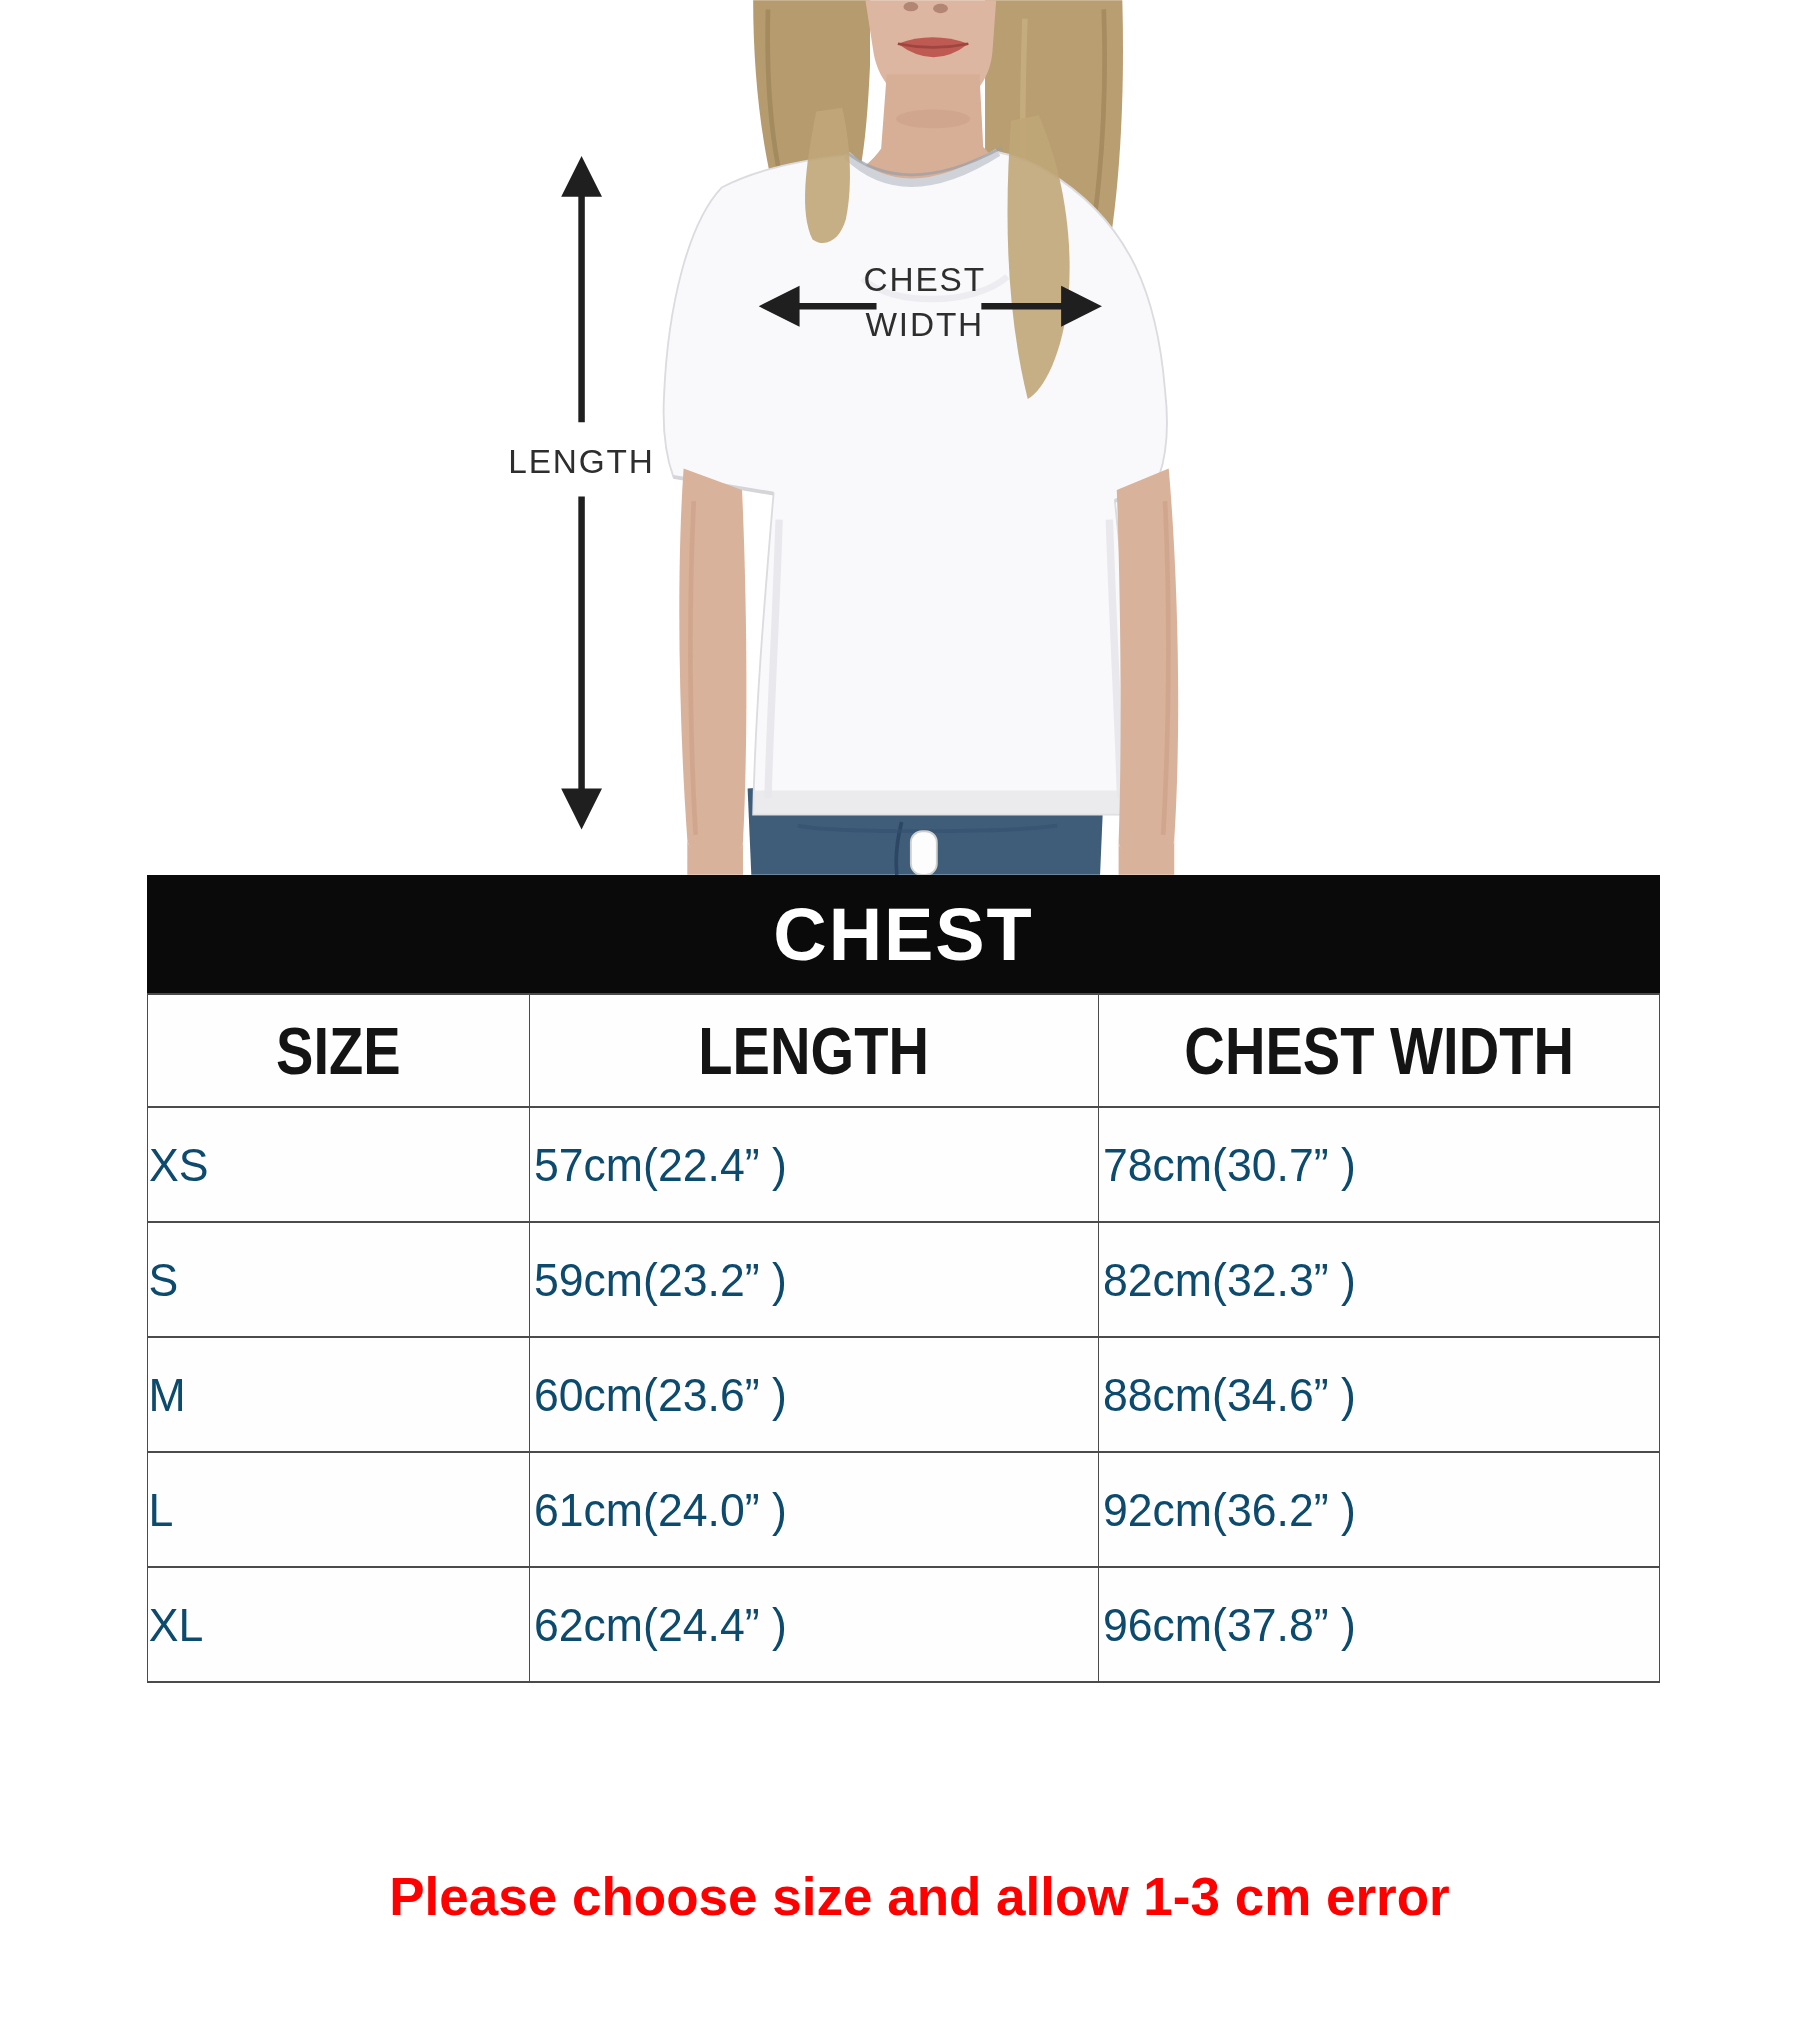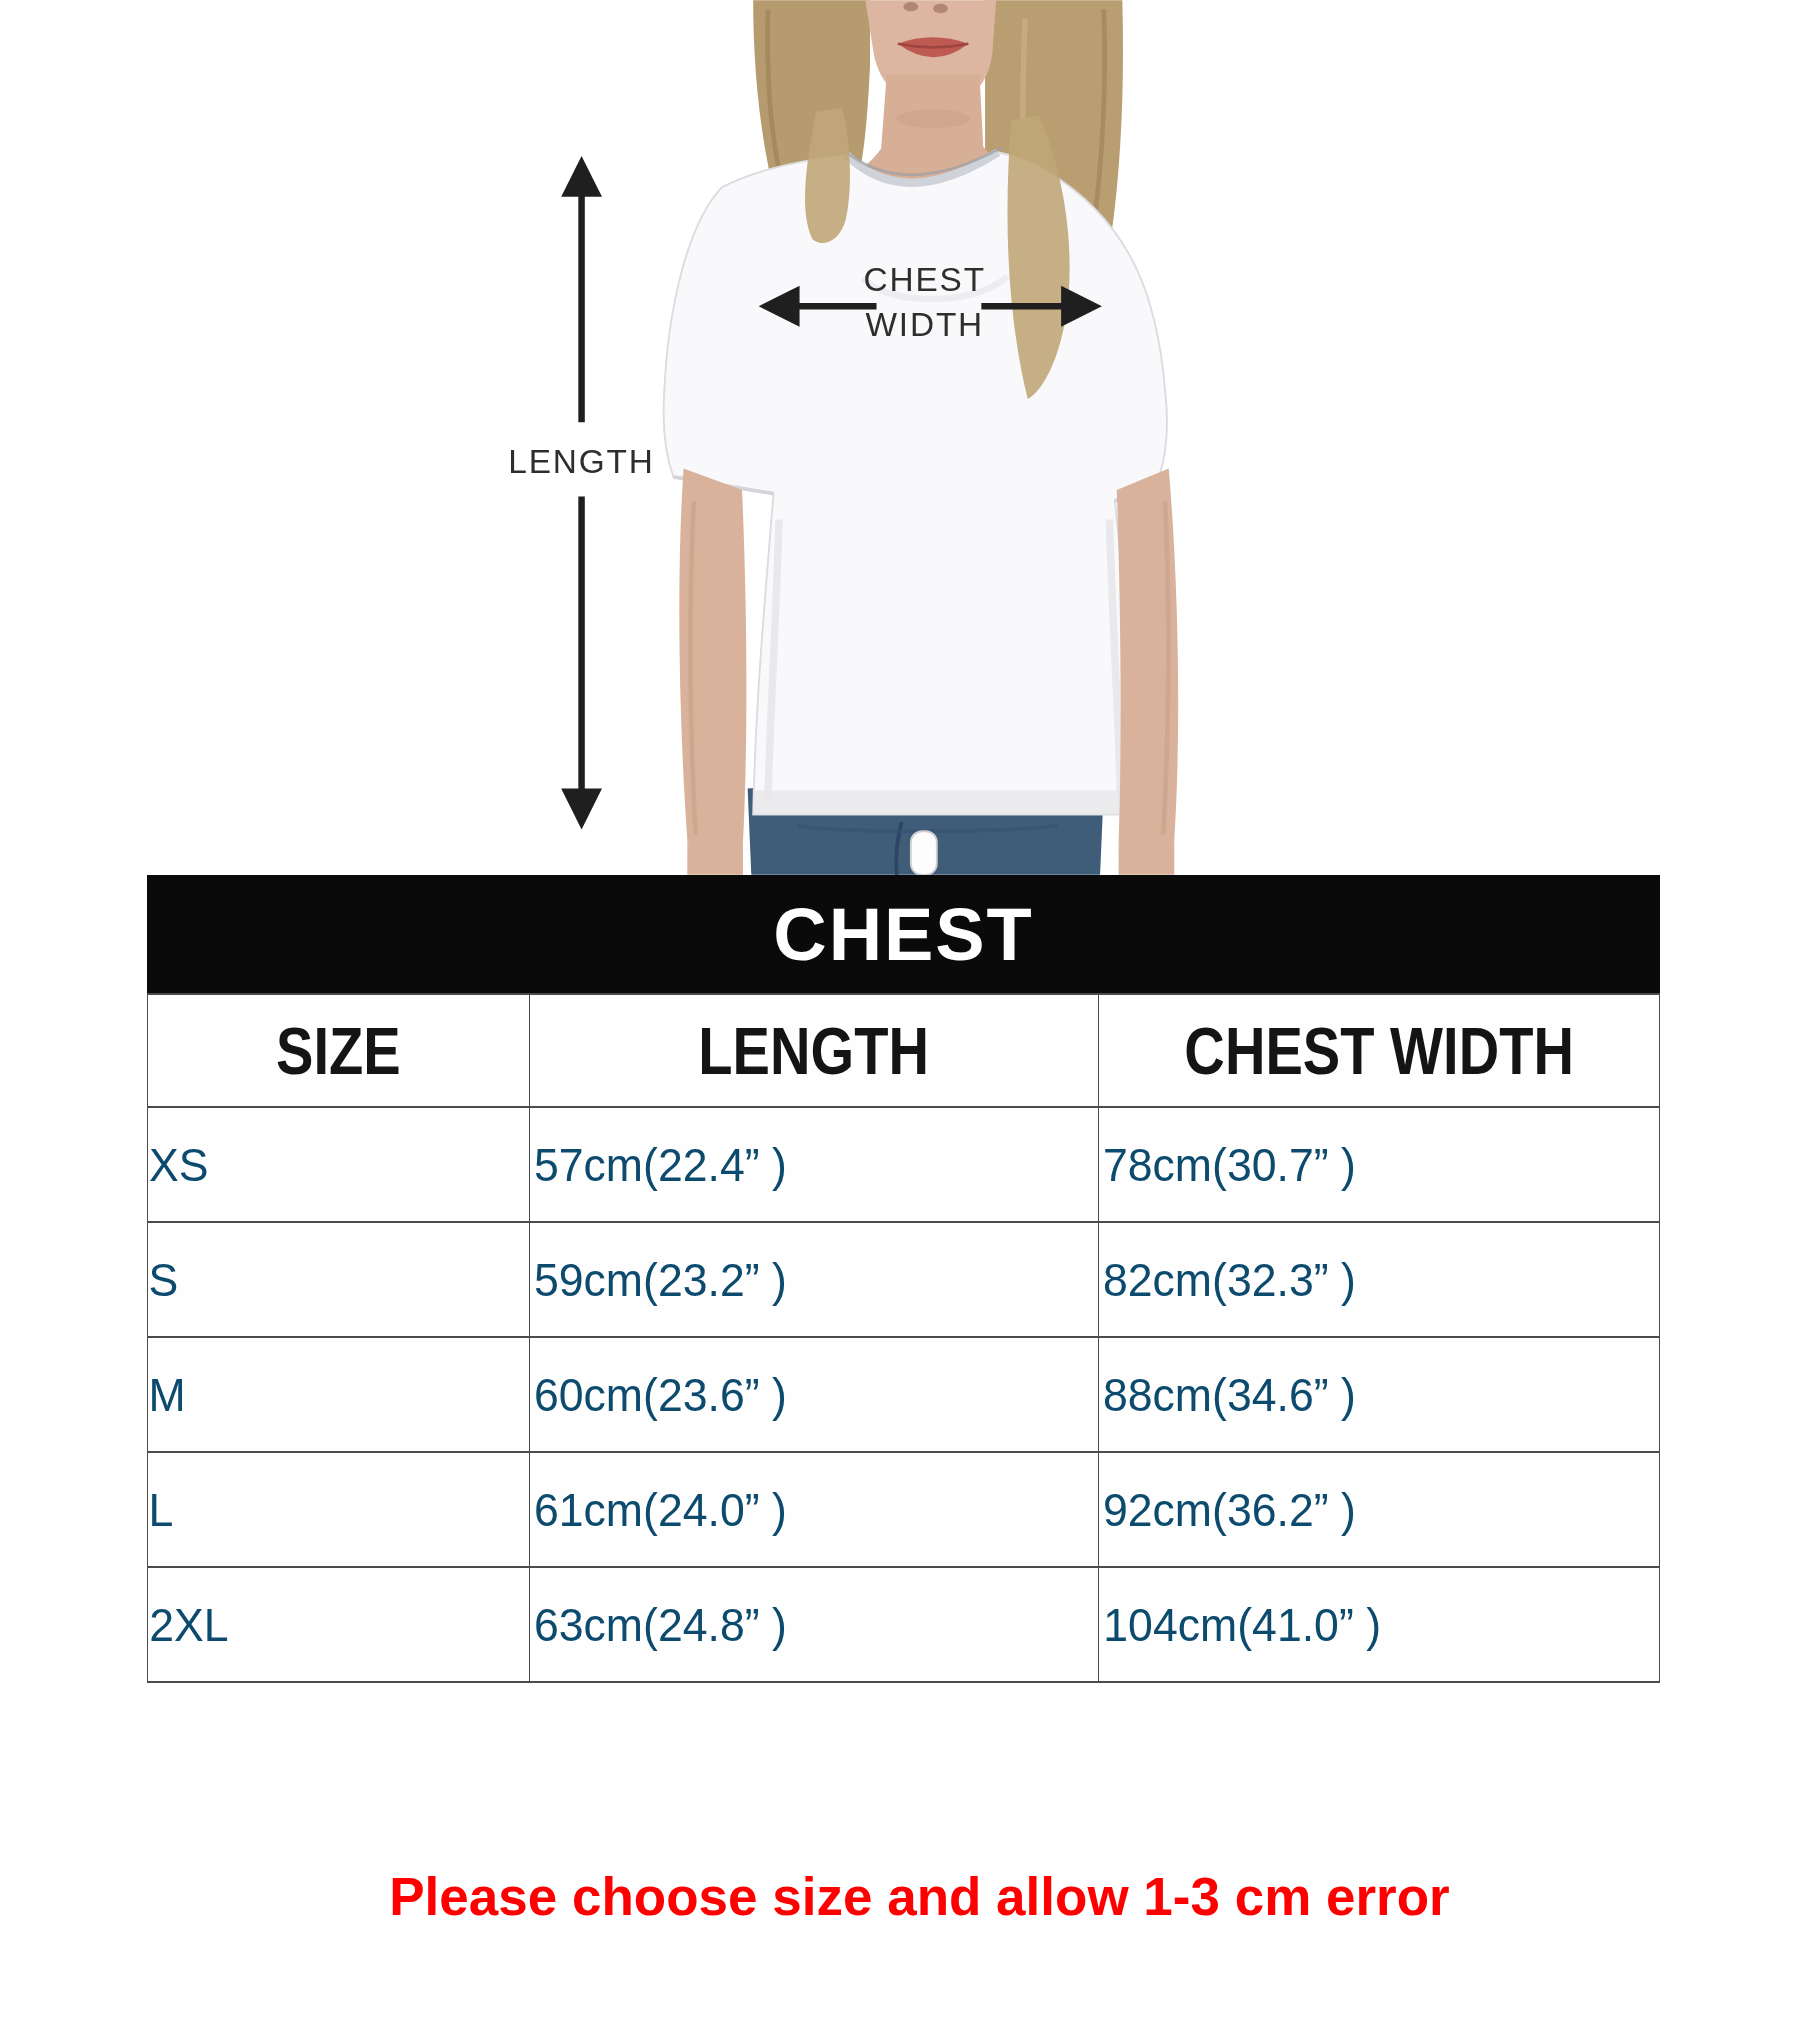--- a/index.html
+++ b/index.html
@@ -223,23 +223,23 @@
           <td><span>M</span></td>
           <td><span>60cm(23.6”  )</span></td>
           <td><span>88cm(34.6”  )</span></td>
         </tr>
         <tr>
           <td><span>L</span></td>
           <td><span>61cm(24.0”  )</span></td>
           <td><span>92cm(36.2”  )</span></td>
         </tr>
         <tr>
-          <td><span>2XL</span></td>
-          <td><span>63cm(24.8”  )</span></td>
-          <td><span>104cm(41.0”  )</span></td>
+          <td><span>XL</span></td>
+          <td><span>62cm(24.4”  )</span></td>
+          <td><span>96cm(37.8”  )</span></td>
         </tr>
       </tbody>
     </table>
   </div>
 
   <div class="note">Please choose size and allow 1-3 cm error</div>
 
 </div>
 
 

